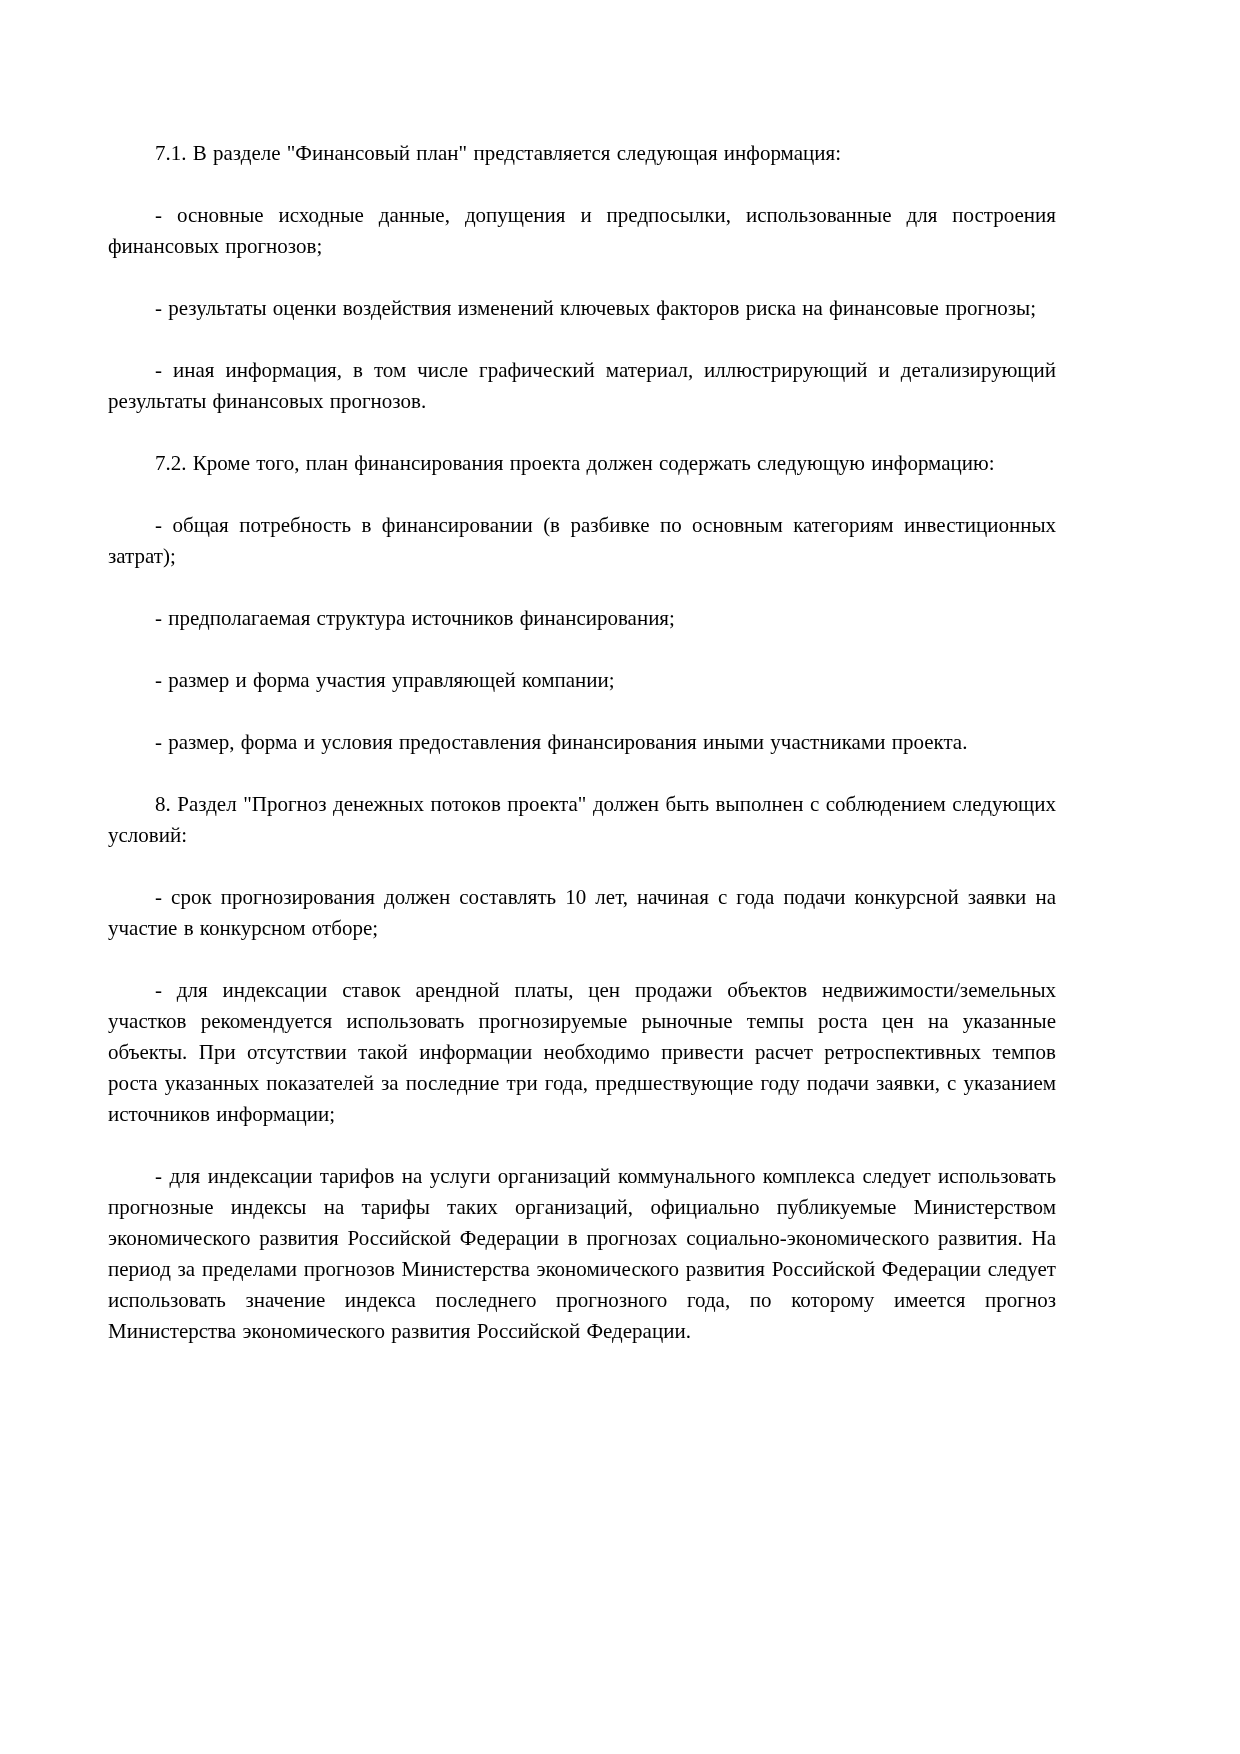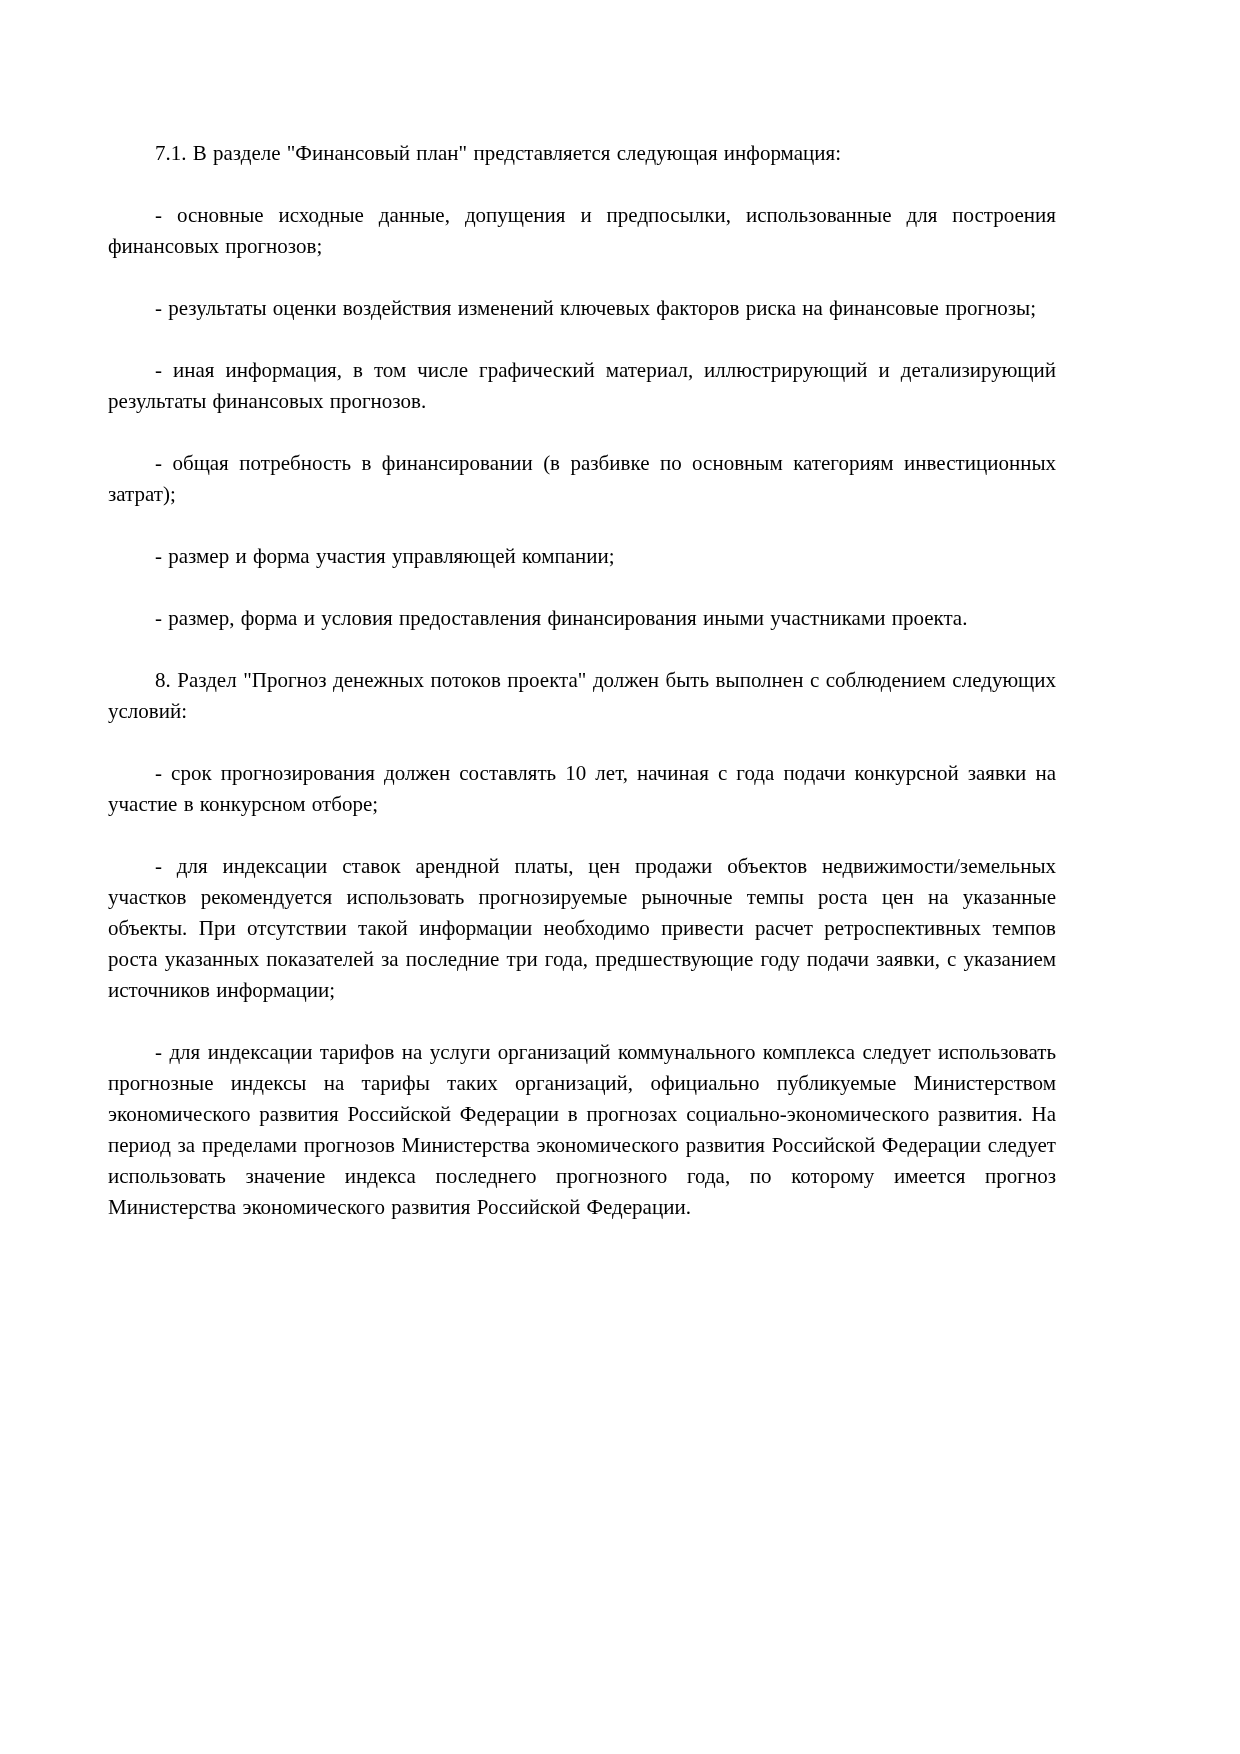--- a/index.html
+++ b/index.html
@@ -31,21 +31,23 @@
 </style>
 </head>
 <body>
 
 <div class="page">
   <div class="doc-body">
       <p>7.1. В разделе "Финансовый план" представляется следующая информация:</p>
       <p>- основные исходные данные, допущения и предпосылки, использованные для построения финансовых прогнозов;</p>
       <p>- результаты оценки воздействия изменений ключевых факторов риска на финансовые прогнозы;</p>
       <p>- иная информация, в том числе графический материал, иллюстрирующий и детализирующий результаты финансовых прогнозов.</p>
+      <p>7.2. Кроме того, план финансирования проекта должен содержать следующую информацию:</p>
       <p>- общая потребность в финансировании (в разбивке по основным категориям инвестиционных затрат);</p>
+      <p>- предполагаемая структура источников финансирования;</p>
       <p>- размер и форма участия управляющей компании;</p>
       <p>- размер, форма и условия предоставления финансирования иными участниками проекта.</p>
       <p>8. Раздел "Прогноз денежных потоков проекта" должен быть выполнен с соблюдением следующих условий:</p>
       <p>- срок прогнозирования должен составлять 10 лет, начиная с года подачи конкурсной заявки на участие в конкурсном отборе;</p>
       <p>- для индексации ставок арендной платы, цен продажи объектов недвижимости/земельных участков рекомендуется использовать прогнозируемые рыночные темпы роста цен на указанные объекты. При отсутствии такой информации необходимо привести расчет ретроспективных темпов роста указанных показателей за последние три года, предшествующие году подачи заявки, с указанием источников информации;</p>
       <p>- для индексации тарифов на услуги организаций коммунального комплекса следует использовать прогнозные индексы на тарифы таких организаций, официально публикуемые Министерством экономического развития Российской Федерации в прогнозах социально-экономического развития. На период за пределами прогнозов Министерства экономического развития Российской Федерации следует использовать значение индекса последнего прогнозного года, по которому имеется прогноз Министерства экономического развития Российской Федерации.</p>
     </div>
 </div>
 
 </body></html>

